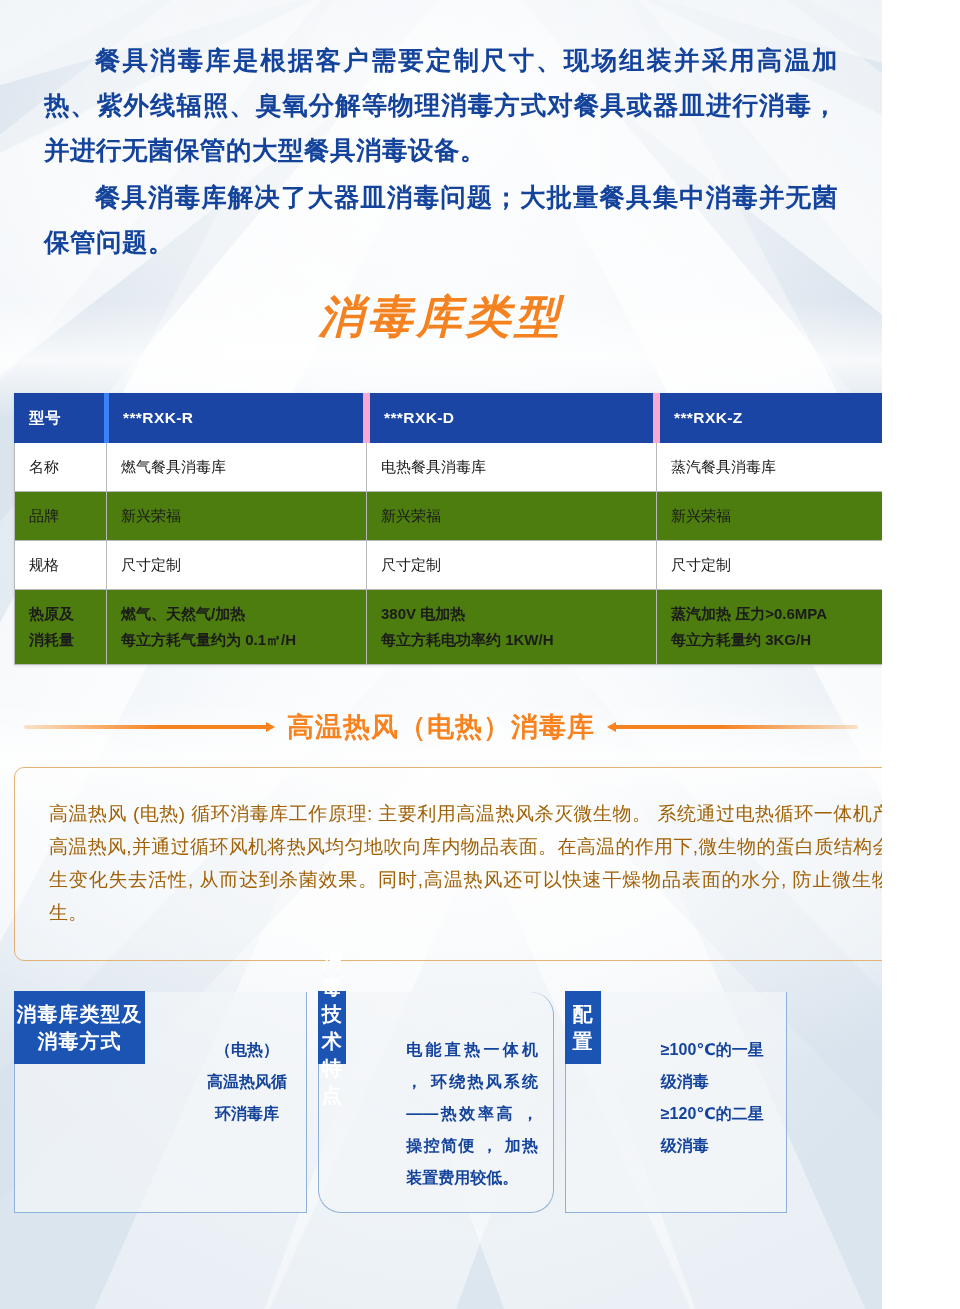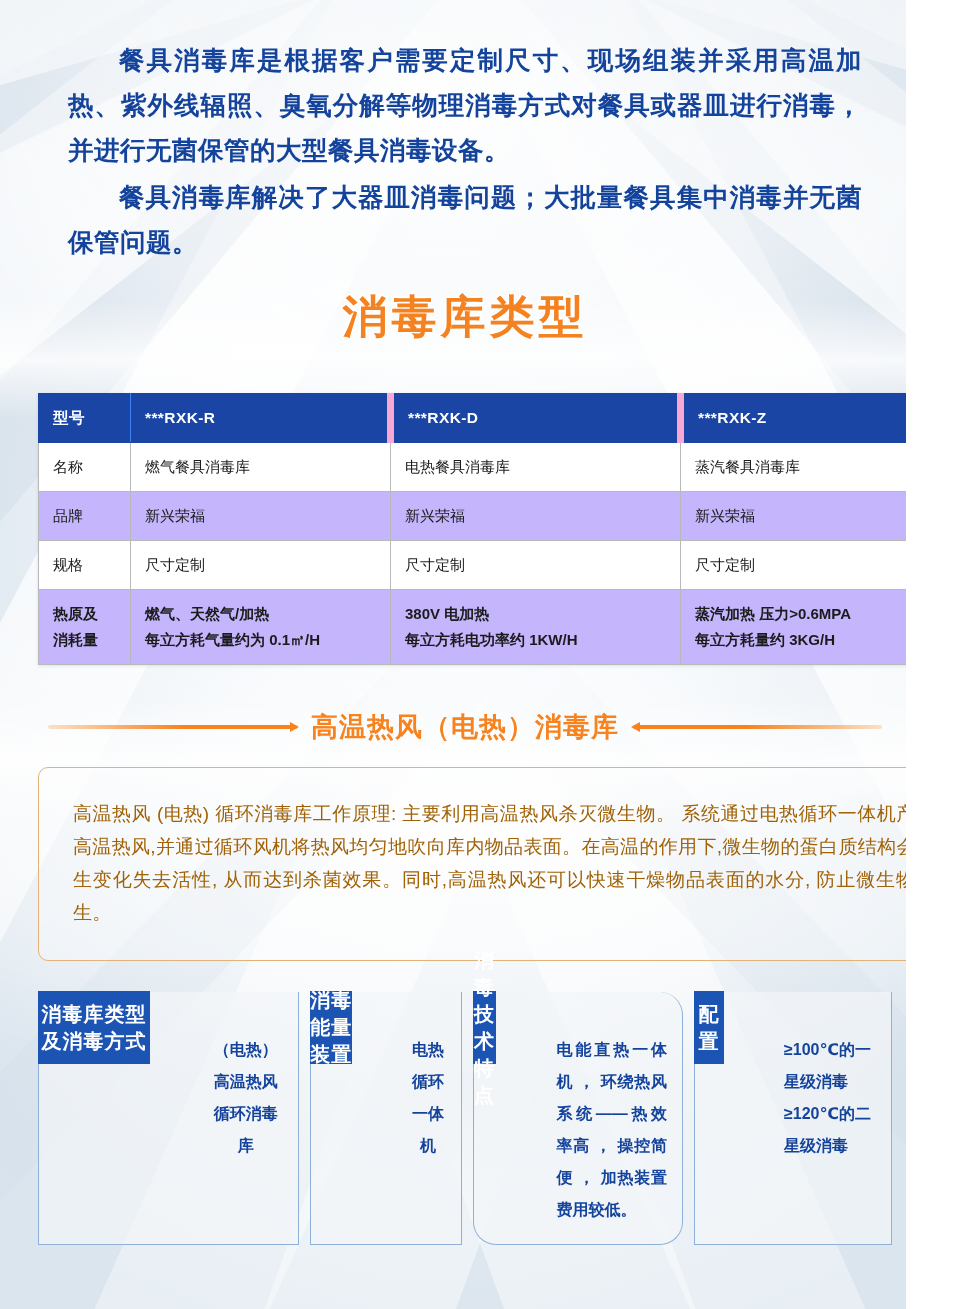--- a/index.html
+++ b/index.html
@@ -11,21 +11,20 @@
   body {
     font-family: "Liberation Sans", "DejaVu Sans", sans-serif;
   }
 
   #page {
     position: relative;
     width: 882px;
     height: 1309px;
     overflow: hidden;
     background: #e9eef3;
-    padding-left: 24px;
   }
 
   
   .bg-layer {
     position: absolute;
     inset: 0;
     overflow: hidden;
     z-index: 0;
   }
   .bg-base {
@@ -96,20 +95,21 @@
     text-align: center;
     margin: 24px 0 0 0;
     font-size: 45px;
     font-weight: bold;
     color: #f58220;
     letter-spacing: 4px;
     line-height: 1.25;
     text-shadow:
        1.6px 0 0 #fff, -1.6px 0 0 #fff, 0 1.6px 0 #fff, 0 -1.6px 0 #fff,
        1.2px 1.2px 0 #fff, -1.2px 1.2px 0 #fff, 1.2px -1.2px 0 #fff, -1.2px -1.2px 0 #fff;
+    font-style: italic;
   }
 
   
   .table-wrap {
     margin: 48px 14px 0 14px;
   }
   table.spec {
     width: 932px;
     border-collapse: collapse;
     table-layout: fixed;
@@ -128,24 +128,24 @@
   }
   table.spec thead th {
     background: #1a45a5;
     color: #ffffff;
     font-weight: bold;
     font-size: 15.5px;
     border-color: #1a45a5;
     letter-spacing: .4px;
     height: 20px;
   }
-  table.spec thead th:first-child { border-right: 1px solid #3b82f6; }
+  table.spec thead th:first-child { border-right: 5px solid #3b82f6; }
   table.spec thead th { border-right: 7px solid #f9a8d4; }
   table.spec thead th:last-child { border-right: 1px solid #1a45a5; }
-  table.spec tbody tr.alt td { background: #c4b5fd; }
+  table.spec tbody tr.alt td { background: #4d7c0f; }
   col.c0 { width: 92px; }
   col.c1 { width: 260px; }
   col.c2 { width: 290px; }
   col.c3 { width: 290px; }
   .cell-line { display:block; white-space: nowrap; font-weight: bold; }
 
   
   .rule-heading {
     display: flex;
     align-items: center;
@@ -384,26 +384,20 @@
     <div class="cards">
 
       <div class="card w1">
         <div class="card-head">消毒库类型及消毒方式</div>
         <div class="card-body">
           <span class="ln">（电热）</span>
           <span class="ln">高温热风循环消毒库</span>
         </div>
       </div>
 
-      <div class="card w2">
-        <div class="card-head">消毒能量装置</div>
-        <div class="card-body">
-          <span class="ln">电热循环一体机</span>
-        </div>
-      </div>
 
       <div class="card w3">
         <div class="card-head">消毒技术特点</div>
         <div class="card-body justified">电能直热一体机 ， 环绕热风系统——热效率高 ， 操控简便 ， 加热装置费用较低。</div>
       </div>
 
       <div class="card w4">
         <div class="card-head">配    置</div>
         <div class="card-body left">
           <span class="ln">≥100℃的一星级消毒</span>

